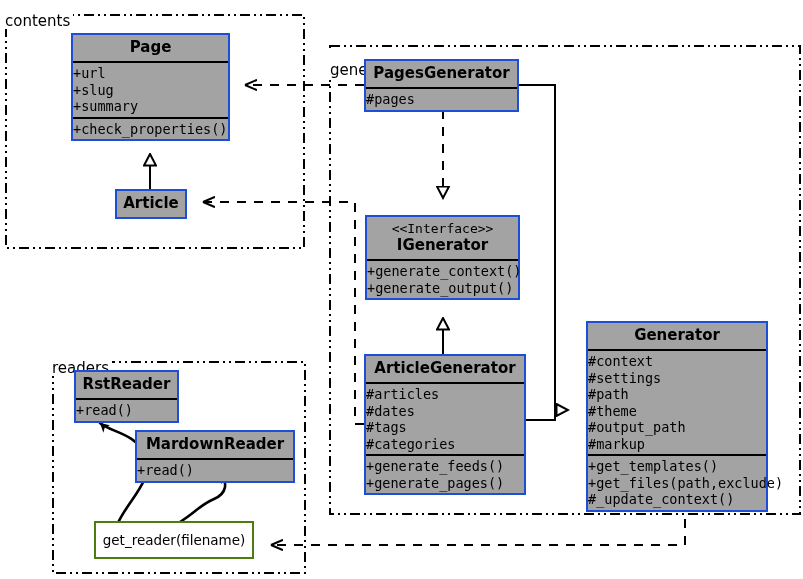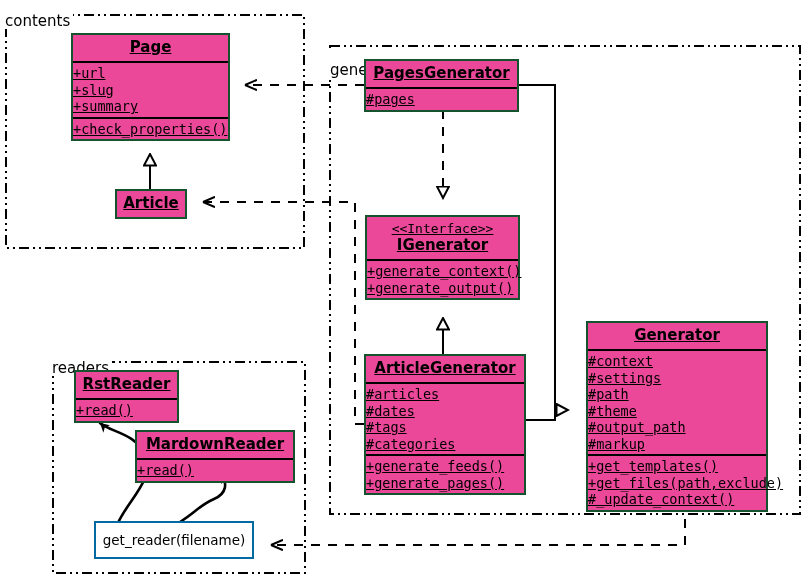--- a/index.html
+++ b/index.html
@@ -28,23 +28,22 @@
     background: #ffffff;
     padding: 14px 3px 0 1px;
     white-space: nowrap;
     line-height: 16px;
   }
 
   
   .uml {
     position: absolute;
     box-sizing: border-box;
-    background: #ec4899;
-    border: 2px solid #14532d;
-    text-decoration: underline;
+    background: #a3a3a3;
+    border: 2px solid #1d4ed8;
   }
   .uml .name-compartment {
     text-align: center;
     font-weight: bold;
     font-size: 15px;
     color: #000;
     padding: 4px 6px 5px 6px;
     line-height: 17px;
     white-space: nowrap;
   }
@@ -64,21 +63,21 @@
     font-size: 13.5px;
     line-height: 16.5px;
     color: #000;
     white-space: nowrap;
   }
   
   .plainbox {
     position: absolute;
     box-sizing: border-box;
     background: #ffffff;
-    border: 2px solid #0369a1;
+    border: 2px solid #4d7c0f;
     display: flex;
     align-items: center;
     justify-content: center;
     font-family: "DejaVu Sans", sans-serif;
     font-size: 13.5px;
     color: #000;
     white-space: nowrap;
   }
 </style>
 </head>

